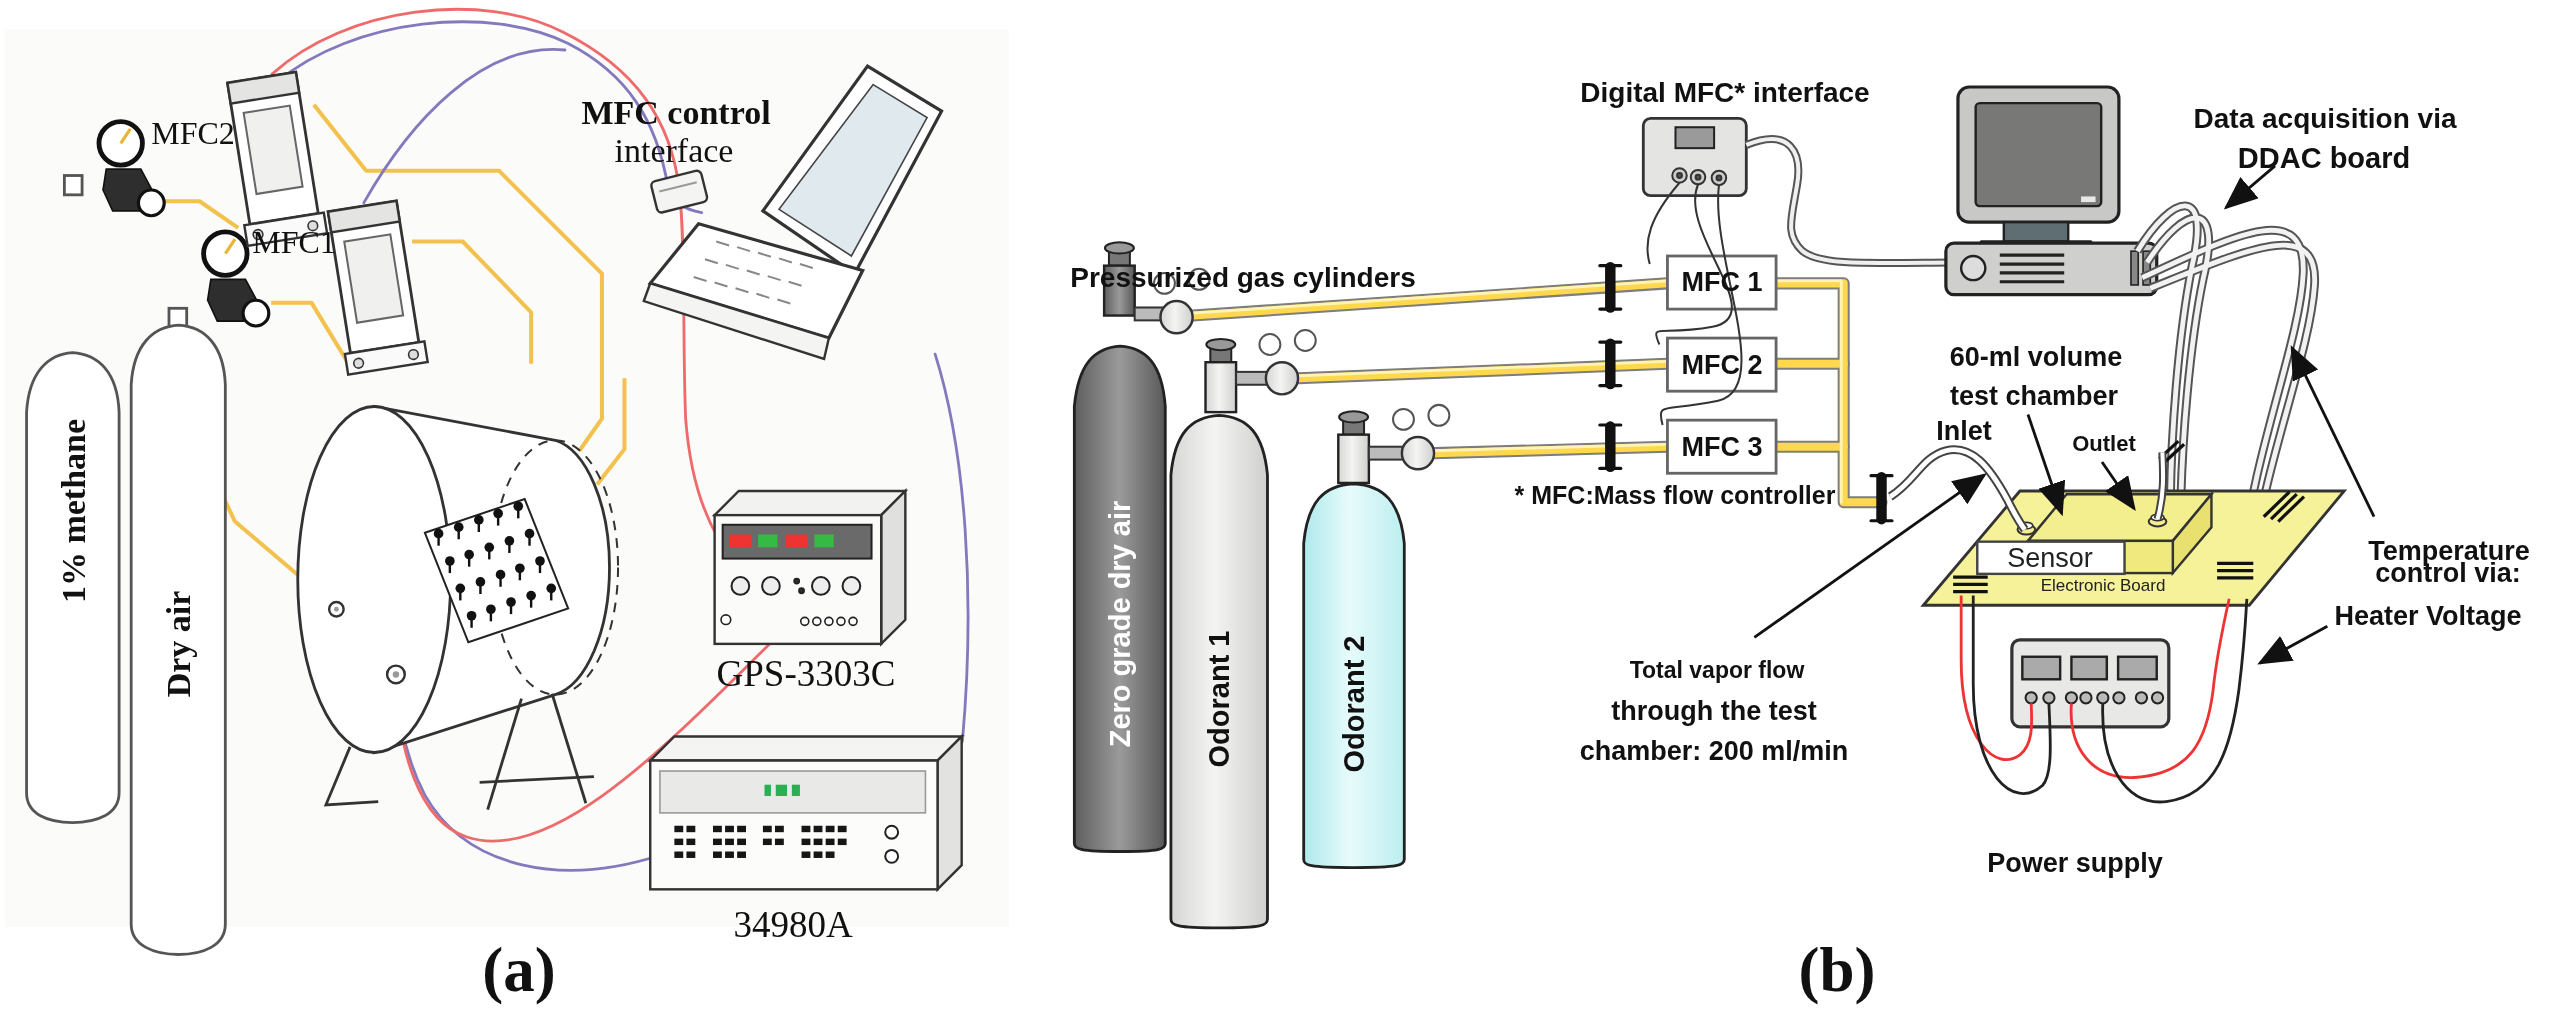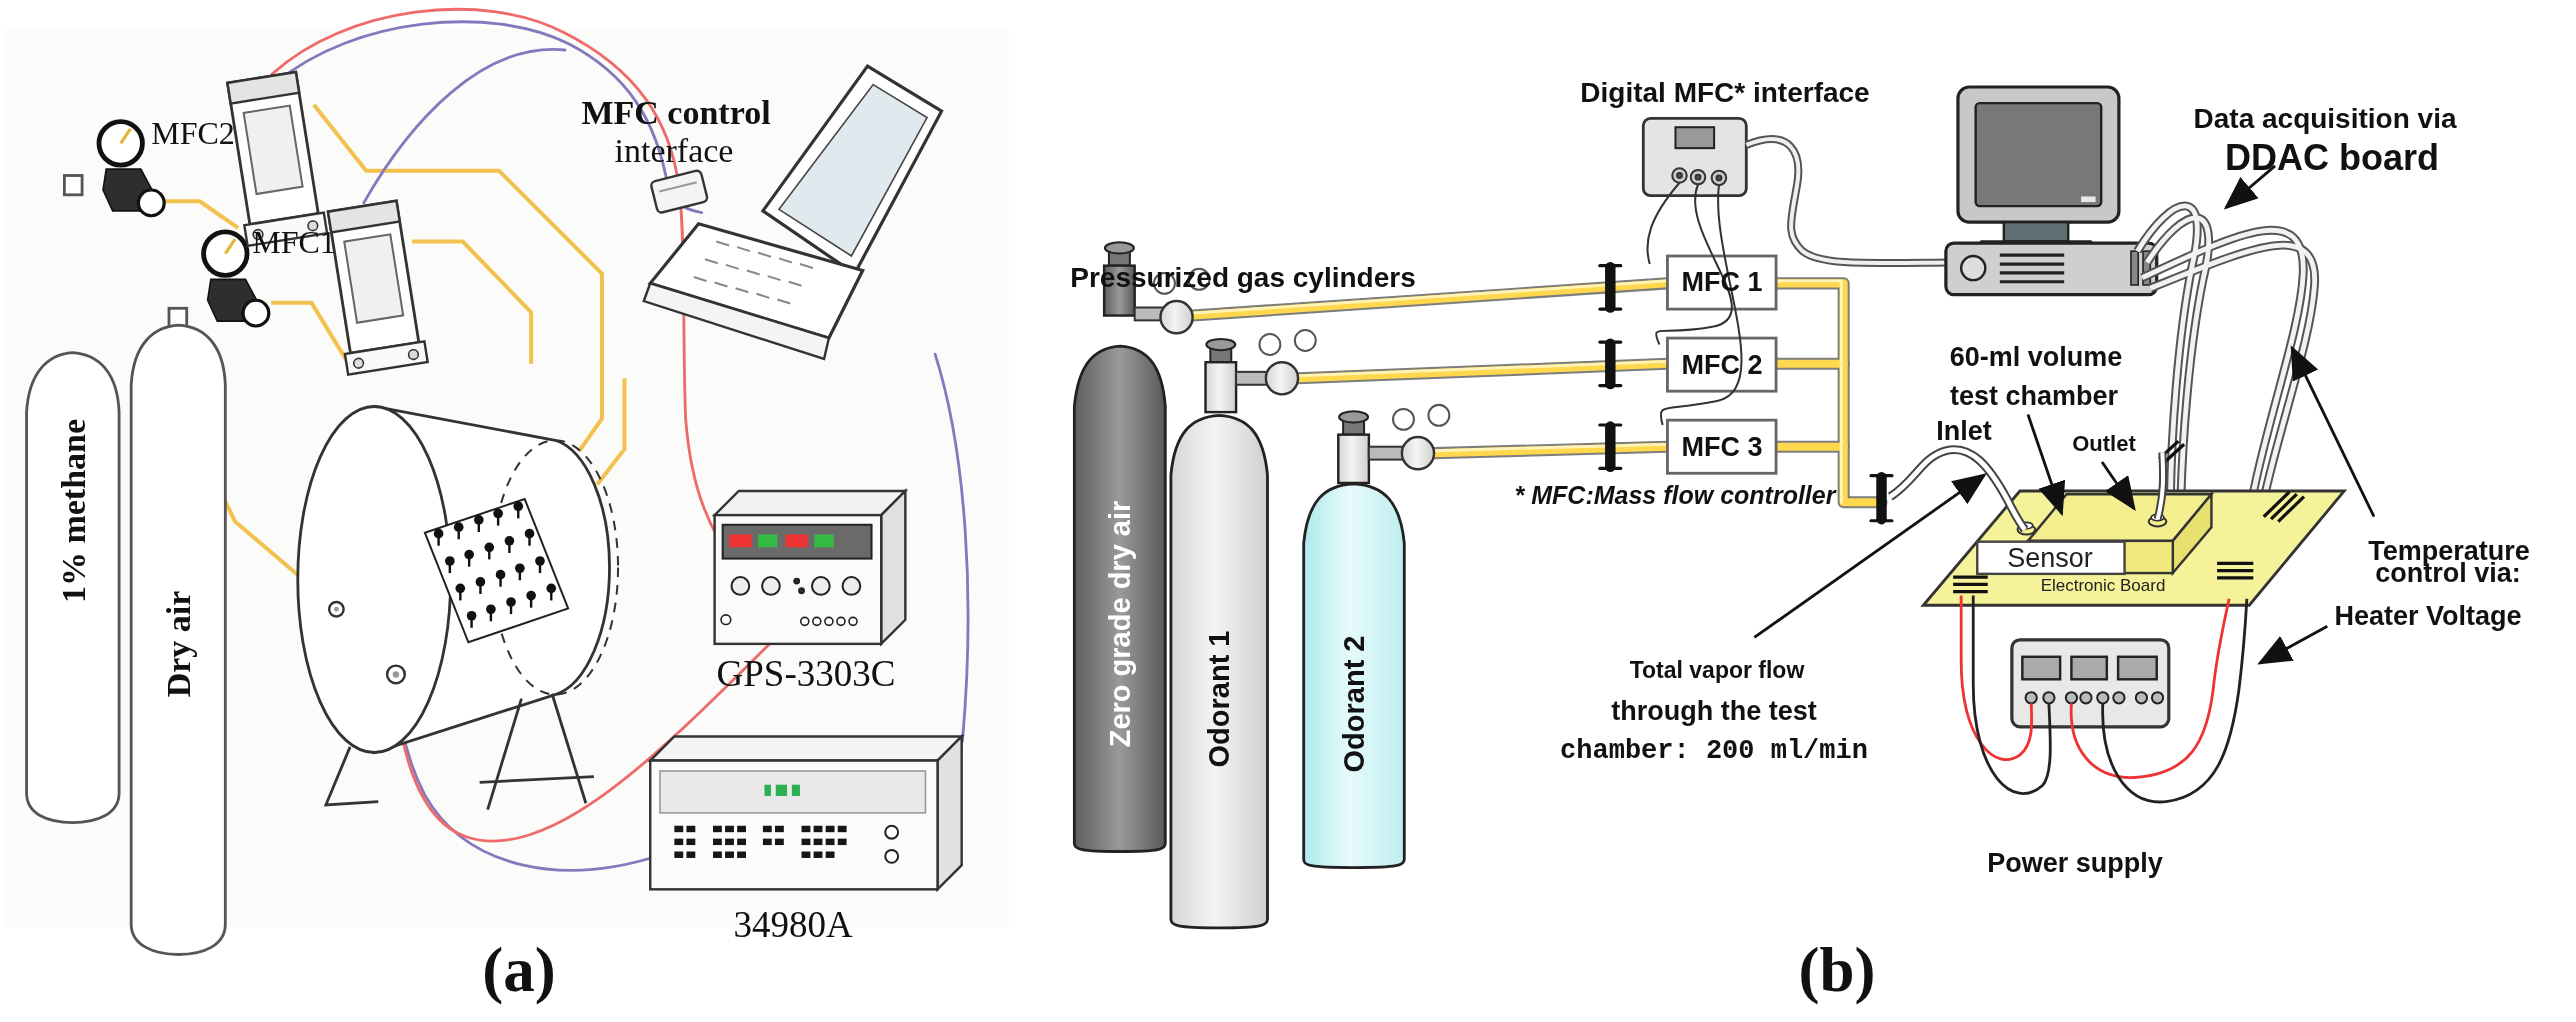--- a/index.html
+++ b/index.html
@@ -468,36 +468,36 @@
 <div class="lbl serif vert" style="left:179px;top:644px;font-size:34px;font-weight:bold;">Dry air</div>
 <div class="lbl serif" style="left:676px;top:113px;font-size:34px;font-weight:bold;">MFC control</div>
 <div class="lbl serif" style="left:674px;top:151px;font-size:34px;">interface</div>
 <div class="lbl serif" style="left:806px;top:674px;font-size:37px;">GPS-3303C</div>
 <div class="lbl serif" style="left:793px;top:925px;font-size:37px;">34980A</div>
 <div class="lbl cap" style="left:519px;top:970px;font-size:63px;">(a)</div>
 
 <div class="lbl sans" style="left:1243px;top:278px;font-size:28px;">Pressurized gas cylinders</div>
 <div class="lbl sans" style="left:1725px;top:93px;font-size:28px;">Digital MFC* interface</div>
 <div class="lbl sans" style="left:2325px;top:119px;font-size:28px;">Data acquisition via</div>
-<div class="lbl sans" style="left:2324px;top:158px;font-size:36px;margin-left:8px;">DDAC board</div>
+<div class="lbl sans" style="left:2324px;top:158px;font-size:29px;">DDAC board</div>
 <div class="lbl sans vert white" style="left:1120px;top:624px;font-size:29px;">Zero grade dry air</div>
 <div class="lbl sans vert" style="left:1219px;top:699px;font-size:29px;">Odorant 1</div>
 <div class="lbl sans vert" style="left:1354px;top:704px;font-size:29px;">Odorant 2</div>
 <div class="lbl sans" style="left:1722px;top:282px;font-size:27px;">MFC 1</div>
 <div class="lbl sans" style="left:1722px;top:365px;font-size:27px;">MFC 2</div>
 <div class="lbl sans" style="left:1722px;top:447px;font-size:27px;">MFC 3</div>
-<div class="lbl sans" style="left:1675px;top:495px;font-size:25px;font-style:italic;">* MFC:Mass flow controller</div>
+<div class="lbl sans" style="left:1675px;top:495px;font-size:25px;">* MFC:Mass flow controller</div>
 <div class="lbl sans" style="left:2036px;top:357px;font-size:27px;">60-ml volume</div>
 <div class="lbl sans" style="left:2034px;top:396px;font-size:27px;">test chamber</div>
 <div class="lbl sans" style="left:1964px;top:431px;font-size:27px;">Inlet</div>
 <div class="lbl sans" style="left:2104px;top:444px;font-size:22px;">Outlet</div>
 <div class="lbl" style="left:2050px;top:558px;font-size:27px;color:#222;">Sensor</div>
 <div class="lbl" style="left:2103px;top:586px;font-size:17px;color:#222;">Electronic Board</div>
 <div class="lbl sans" style="left:1717px;top:670px;font-size:23px;">Total vapor flow</div>
 <div class="lbl sans" style="left:1714px;top:711px;font-size:27px;">through the test</div>
-<div class="lbl sans" style="left:1714px;top:751px;font-size:27px;font-family:Liberation Mono, monospace;">chamber: 200 ml/min</div>
+<div class="lbl sans" style="left:1714px;top:751px;font-size:27px;">chamber: 200 ml/min</div>
 <div class="lbl sans" style="left:2449px;top:534px;font-size:27px;margin-top:17px;">Temperature</div>
 <div class="lbl sans" style="left:2448px;top:573px;font-size:27px;">control via:</div>
 <div class="lbl sans" style="left:2428px;top:616px;font-size:27px;">Heater Voltage</div>
 <div class="lbl sans" style="left:2075px;top:863px;font-size:27px;">Power supply</div>
 <div class="lbl cap" style="left:1837px;top:970px;font-size:63px;">(b)</div>
 </div>
 
 
 </body></html>

